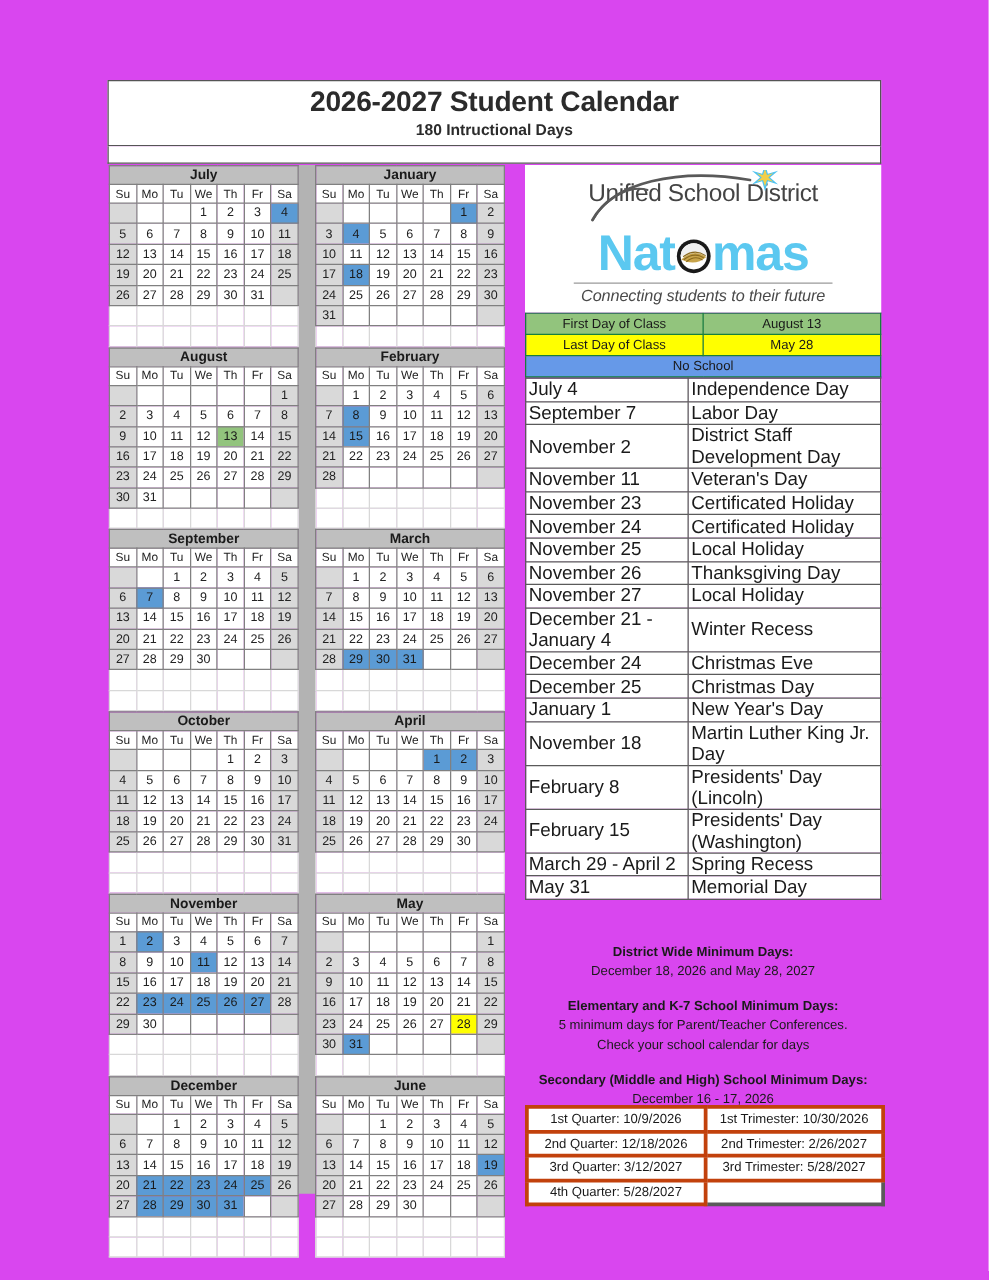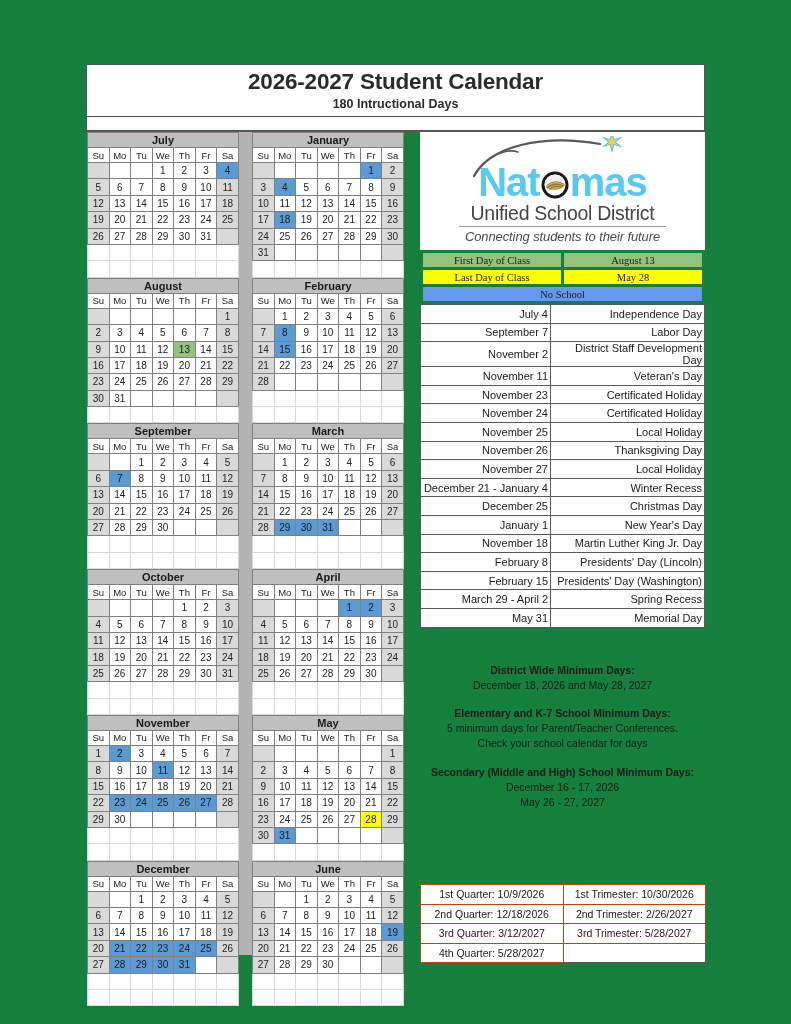--- a/index.html
+++ b/index.html
@@ -5,21 +5,21 @@
   * { box-sizing: border-box; }
   html, body {
     margin: 0; padding: 0;
     background: #ffffff;
     font-family: "Liberation Sans", sans-serif;
   }
   #page {
     position: relative;
     width: 791px;
     height: 1024px;
-    background: #15803d;
+    background: #d946ef;
     overflow: hidden;
   }
 
   
   #title-box {
     position: absolute;
     left: 86px; top: 64px;
     width: 619px; height: 53px;
     border: 1px solid #555;
     background: #fff;
@@ -157,38 +157,37 @@
     letter-spacing: -0.1px;
   }
 
   
   table.keytable, table.holidays, table.quarters {
     border-collapse: collapse;
     table-layout: fixed;
     width: 285px;
   }
   table.keytable td {
-    border: 3px solid #15803d;
+    border: 1px solid #15803d;
     height: 17px;
     font-size: 10.5px;
     text-align: center;
     vertical-align: middle;
     color: #1a1a1a;
     padding: 0 2px;
-    font-family: Liberation Serif, serif;
   }
   td.k-green  { background: #92c47d; }
   td.k-yellow { background: #ffff00; }
   td.k-blue   { background: #6699e8; margin-left: 28px; }
 
   table.holidays td {
     border: 1px solid #5a5a5a;
     height: 18.6px;
-    font-size: 11px;
-    text-align: right;
+    font-size: 15px;
+    text-align: left;
     vertical-align: middle;
     color: #1a1a1a;
     background: #fff;
     padding: 0 2px;
   }
   table.holidays td.hd-date { width: 130px; }
 
   
   #min-days {
     width: 285px;
@@ -197,21 +196,21 @@
     font-size: 10.5px;
     color: #1a1a1a;
     line-height: 1.45;
   }
   #min-days .hdr { font-weight: bold; margin-top: 13px; }
   #min-days .blk { margin-bottom: 11px; }
   #min-days .blk:last-child { margin-bottom: 0; text-align: center; }
 
   table.quarters { margin-top: 0; }
   table.quarters td {
-    border: 1px solid #c2410c;
+    border: 3px solid #c2410c;
     height: 19.5px;
     font-size: 10.5px;
     text-align: center;
     vertical-align: middle;
     color: #1a1a1a;
     background: #fff;
     padding: 0 3px;
     width: 142.5px;
   }
   table.quarters td.blank { border-color: #5a5a5a; }
@@ -1216,32 +1215,32 @@
 
     <div id="logo-box">
       <svg id="logo-swoosh" width="185" height="42" viewBox="0 0 185 42">
         <path d="M2 40 C 18 10, 70 -2, 128 8" fill="none" stroke="#595959" stroke-width="2.2" stroke-linecap="round"></path>
         <path d="M2 40 C 14 20, 34 12, 46 16" fill="none" stroke="#595959" stroke-width="1.6" stroke-linecap="round"></path>
         <g transform="translate(140,6)">
           <path d="M0,-11 L2.3,-3 L10.5,-5.5 L4,0 L10.5,5.5 L2.3,3 L0,11 L-2.3,3 L-10.5,5.5 L-4,0 L-10.5,-5.5 L-2.3,-3 Z" fill="#4fc3f0"></path>
           <path d="M0,-7 L1.6,-2 L6.5,-3.4 L2.6,0 L6.5,3.4 L1.6,2 L0,7 L-1.6,2 L-6.5,3.4 L-2.6,0 L-6.5,-3.4 L-1.6,-2 Z" fill="#f2cf4a"></path>
         </g>
       </svg>
+      <div id="logo-line2">Unified School District</div>
       <div id="logo-word">
         <span>Nat</span><span class="globe"><svg width="30" height="30" viewBox="0 0 30 30">
               <circle cx="15" cy="15" r="13.5" fill="#1a1a1a"></circle>
               <circle cx="15" cy="15" r="10.5" fill="#ffffff"></circle>
               <path d="M4.5 15 a10.5 10.5 0 0 1 21 0 z" fill="#f0f0f0"></path>
               <path d="M5 17.5 q10 -9 20 -2 q-9 8 -20 2 z" fill="#c8a44a"></path>
               <path d="M7 17.8 q8 -6.4 16 -1.6" fill="none" stroke="#8a6a20" stroke-width="1"></path>
               <path d="M9 19.4 q7 -5.6 13 -1.4" fill="none" stroke="#8a6a20" stroke-width="0.9"></path>
               <path d="M6.5 15.5 q9 -7 18 -1" fill="none" stroke="#8a6a20" stroke-width="0.9"></path>
             </svg></span><span>mas</span>
       </div>
-      <div id="logo-line2">Unified School District</div>
       <div id="logo-rule"></div>
       <div id="logo-tag">Connecting students to their future</div>
     </div>
 
     <table class="keytable">
       <tbody>
         <tr>
           <td class="k-green">First Day of Class</td>
           <td class="k-green">August 13</td>
         </tr>
@@ -1289,20 +1288,24 @@
             <td class="hd-date">November 26</td>
             <td>Thanksgiving Day</td>
           </tr>
           <tr>
             <td class="hd-date">November 27</td>
             <td>Local Holiday</td>
           </tr>
           <tr>
             <td class="hd-date">December 21 - January 4</td>
             <td>Winter Recess</td>
+          </tr>
+          <tr>
+            <td class="hd-date">December 24</td>
+            <td>Christmas Eve</td>
           </tr>
           <tr>
             <td class="hd-date">December 25</td>
             <td>Christmas Day</td>
           </tr>
           <tr>
             <td class="hd-date">January 1</td>
             <td>New Year's Day</td>
           </tr>
           <tr>

